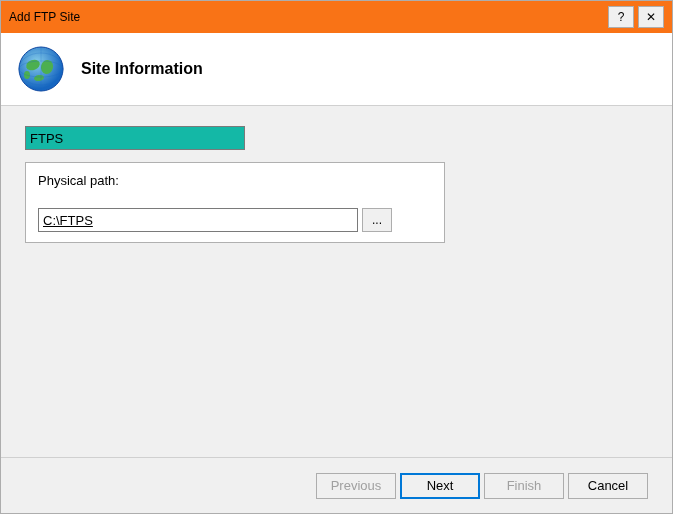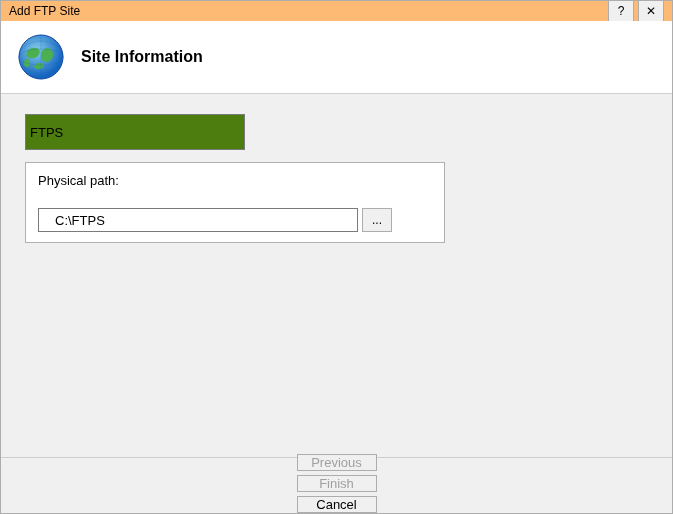--- a/index.html
+++ b/index.html
@@ -23,22 +23,22 @@
       height: 514px;
       background: #f0f0f0;
       border: 1px solid #adadad;
       box-shadow: 2px 2px 8px rgba(0,0,0,0.3);
       display: flex;
       flex-direction: column;
       position: relative;
     }
 
     .title-bar {
-      background: #fdba74;
-      height: 20px;
+      background: #f97316;
+      height: 32px;
       display: flex;
       align-items: center;
       justify-content: space-between;
       padding: 0 8px;
       border-bottom: none;
       flex-shrink: 0;
     }
 
     .title-bar-text {
       font-size: 12px;
@@ -99,23 +99,23 @@
 
     .form-label {
       display: block;
       margin-bottom: 4px;
       color: #000;
       font-size: 13px;
     }
 
     .form-input {
       width: 220px;
-      height: 36px;
+      height: 24px;
       border: 1px solid #7a7a7a;
-      background: #4d7c0f;
+      background: #14b8a6;
       padding: 2px 4px;
       font-size: 13px;
       outline: none;
     }
 
     .content-directory-box {
       border: 1px solid #b0b0b0;
       background: white;
       padding: 10px 12px;
       width: 420px;
@@ -139,23 +139,24 @@
       display: flex;
       align-items: center;
       gap: 4px;
     }
 
     .path-input {
       width: 320px;
       height: 24px;
       border: 1px solid #7a7a7a;
       background: white;
-      padding: 2px 16px;
+      padding: 2px 4px;
       font-size: 13px;
       outline: none;
+      text-decoration: underline;
     }
 
     .browse-btn {
       width: 30px;
       height: 24px;
       background: #f0f0f0;
       border: 1px solid #adadad;
       cursor: pointer;
       font-size: 12px;
       display: flex;
@@ -164,24 +165,23 @@
       color: #000;
     }
 
     .footer {
       height: 56px;
       background: #f0f0f0;
       border-top: 1px solid #d0d0d0;
       display: flex;
       align-items: center;
       justify-content: flex-end;
-      padding: 0 16px;
+      padding: 0 24px;
       gap: 4px;
       flex-shrink: 0;
-      flex-direction: column;
     }
 
     .footer-btn {
       min-width: 80px;
       height: 26px;
       padding: 0 12px;
       background: #f0f0f0;
       border: 1px solid #adadad;
       cursor: pointer;
       font-size: 13px;
@@ -244,16 +244,17 @@
       <div class="physical-path-label">Physical path:</div>
       <div class="path-row">
         <input class="path-input" type="text" value="C:\FTPS" style="">
         <button class="browse-btn">...</button>
       </div>
     </div>
   </div>
 
   <div class="footer">
     <button class="footer-btn" disabled="">Previous</button>
+    <button class="footer-btn active">Next</button>
     <button class="footer-btn" disabled="">Finish</button>
     <button class="footer-btn">Cancel</button>
   </div>
 </div>
 
 </body></html>

